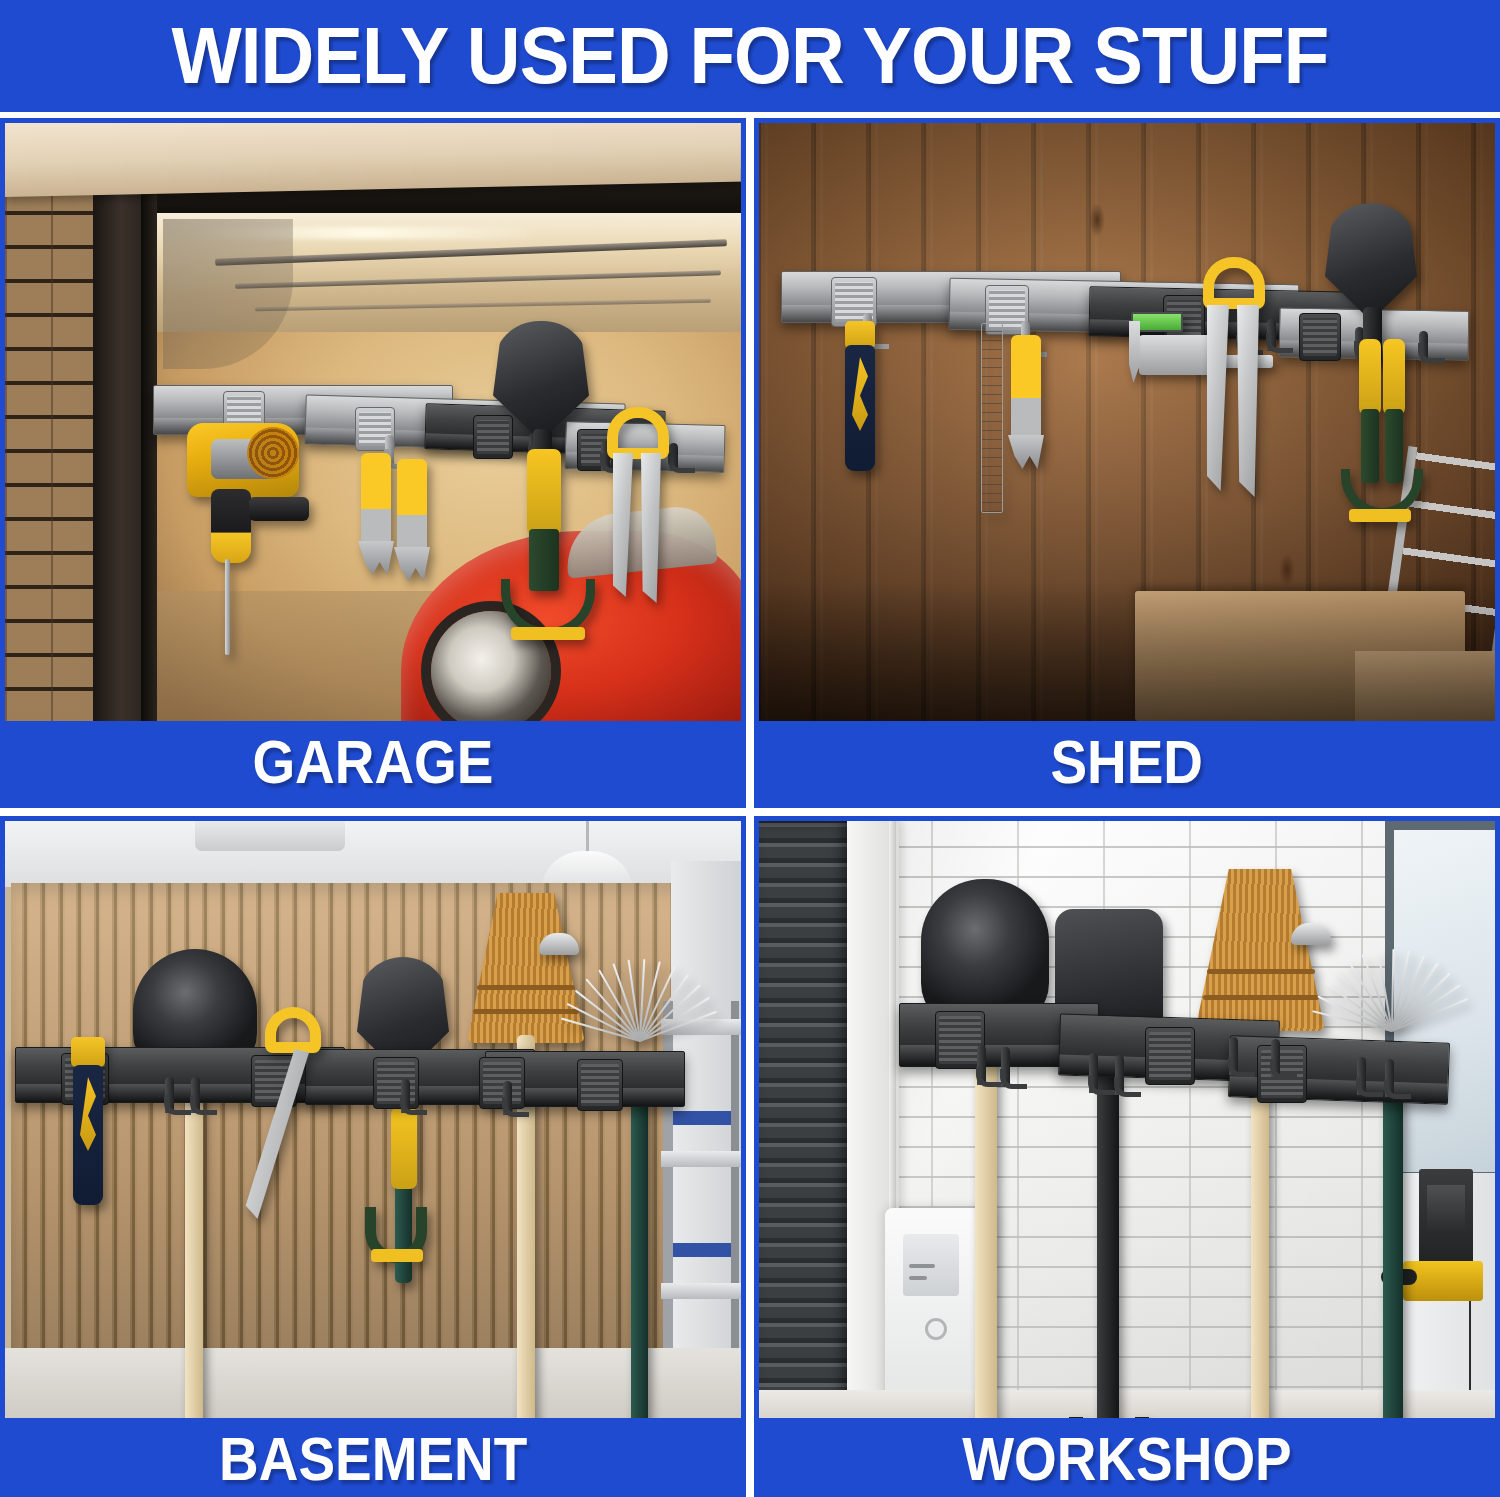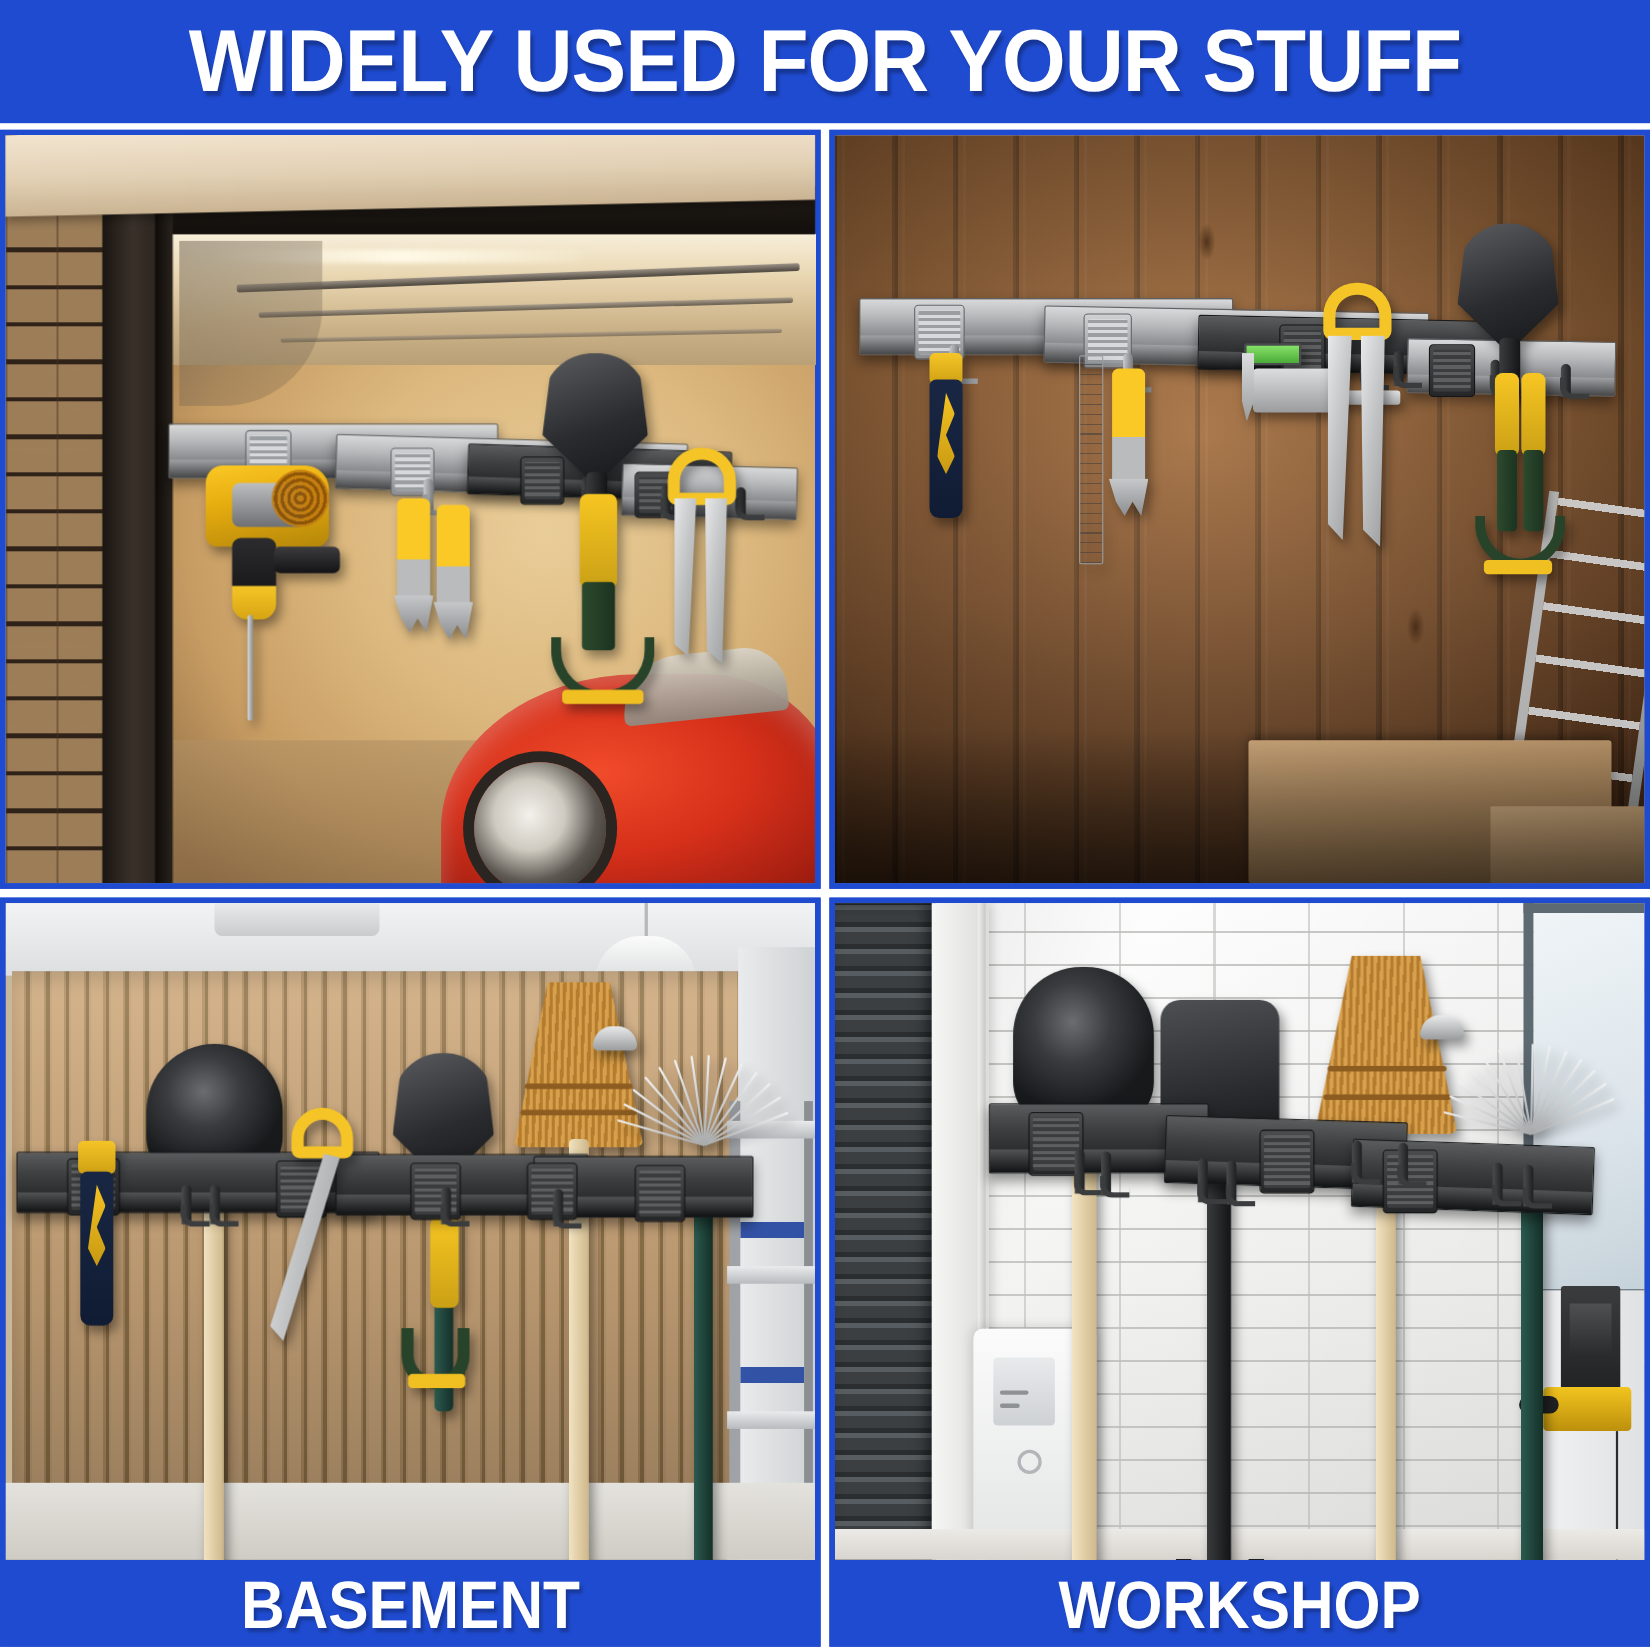--- a/index.html
+++ b/index.html
@@ -638,20 +638,23 @@
         <div class="claw-fork" style="left:-12px; top:130px;"></div>
         <div class="claw-bar" style="left:-2px; top:178px;"></div>
       </div>
 
       <div class="tool" style="left:588px; top:302px;">
         <div class="saw-handle" style="left:14px; top:-18px;"></div>
         <div class="saw-blade" style="left:20px; top:28px; width:20px; height:144px; clip-path:polygon(0 0,100% 0,64% 100%,0 92%);"></div>
         <div class="saw-blade" style="left:48px; top:28px; width:20px; height:150px; clip-path:polygon(0 0,100% 0,78% 100%,8% 92%);"></div>
       </div>
     </div>
+    <div class="caption">
+      <span>GARAGE</span>
+    </div>
   </div>
 
   <div class="panel">
     <div class="photo">
       <div class="s-wood"></div>
       <div class="s-knot" style="left:120px; top:150px;"></div>
       <div class="s-knot" style="left:330px; top:80px;"></div>
       <div class="s-knot" style="left:520px; top:430px;"></div>
       <div class="s-ladder"></div>
       <div class="s-box"></div>
@@ -715,20 +718,23 @@
       </div>
 
       <div class="tool" style="left:598px; top:216px;">
         <div class="claw-grip" style="left:2px; top:0; width:22px; height:76px;"></div>
         <div class="claw-grip" style="left:26px; top:0; width:22px; height:76px;"></div>
         <div class="claw-shaft" style="left:4px; top:70px; width:18px; height:74px;"></div>
         <div class="claw-shaft" style="left:28px; top:70px; width:18px; height:74px;"></div>
         <div class="claw-fork" style="left:-16px; top:130px; width:82px; height:48px;"></div>
         <div class="claw-bar" style="left:-8px; top:170px; width:62px;"></div>
       </div>
+    </div>
+    <div class="caption">
+      <span>SHED</span>
     </div>
   </div>
 
   <div class="panel">
     <div class="photo">
       <div class="b-ceiling"></div>
       <div class="b-vent"></div>
       <div class="b-pendant-cord"></div>
       <div class="b-pendant"></div>
       <div class="b-pendant-glow"></div>

